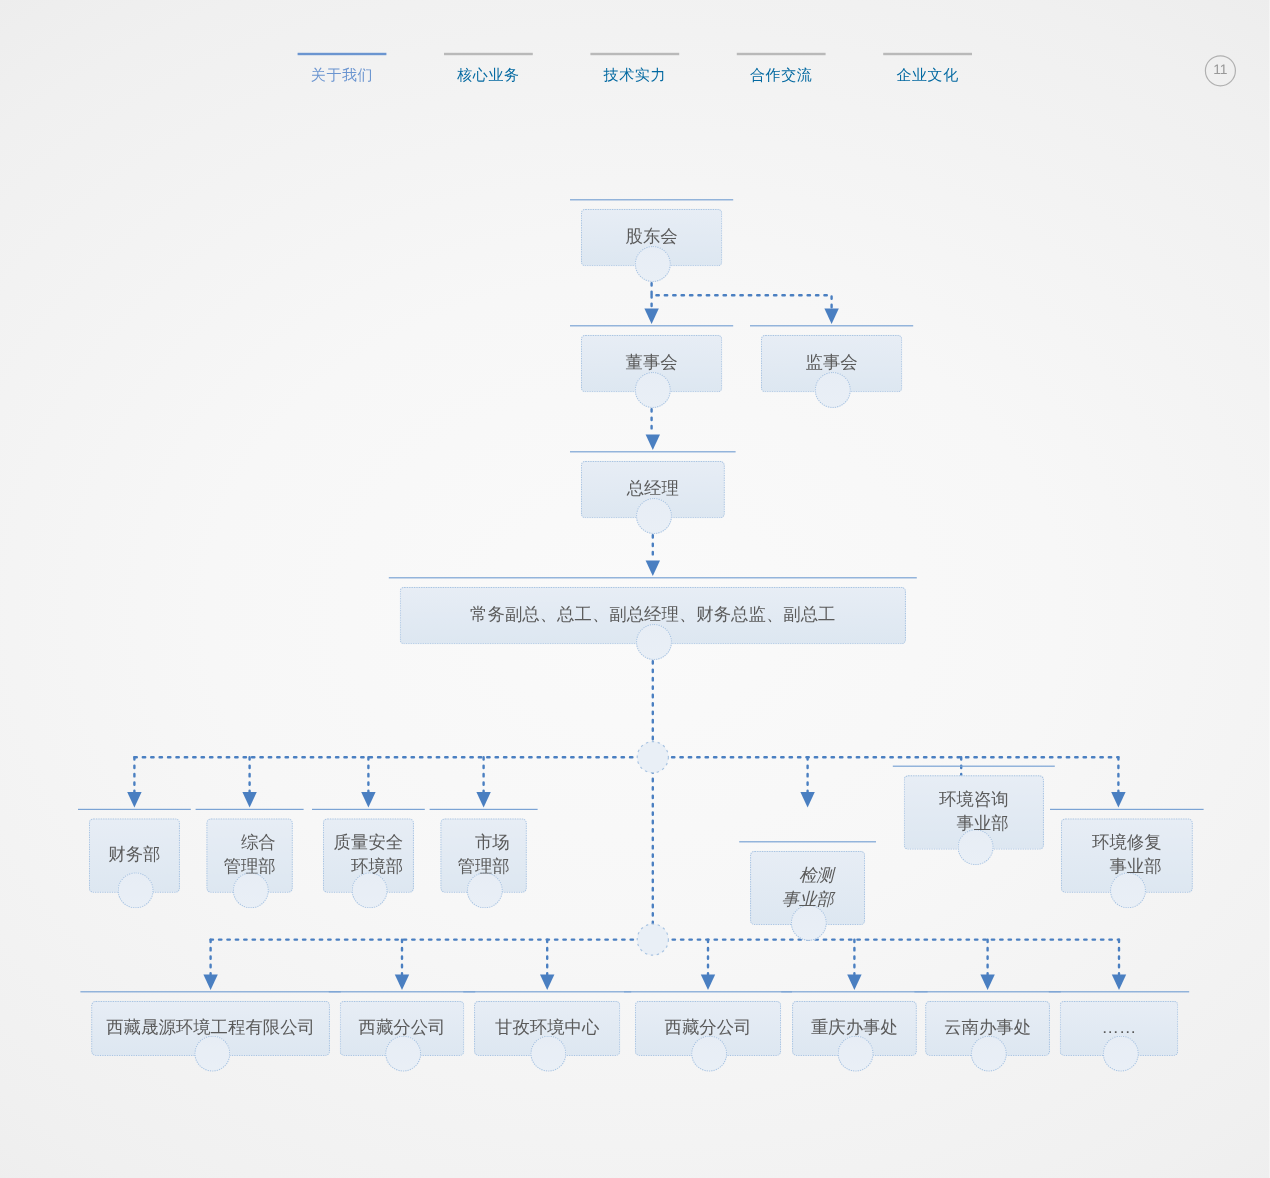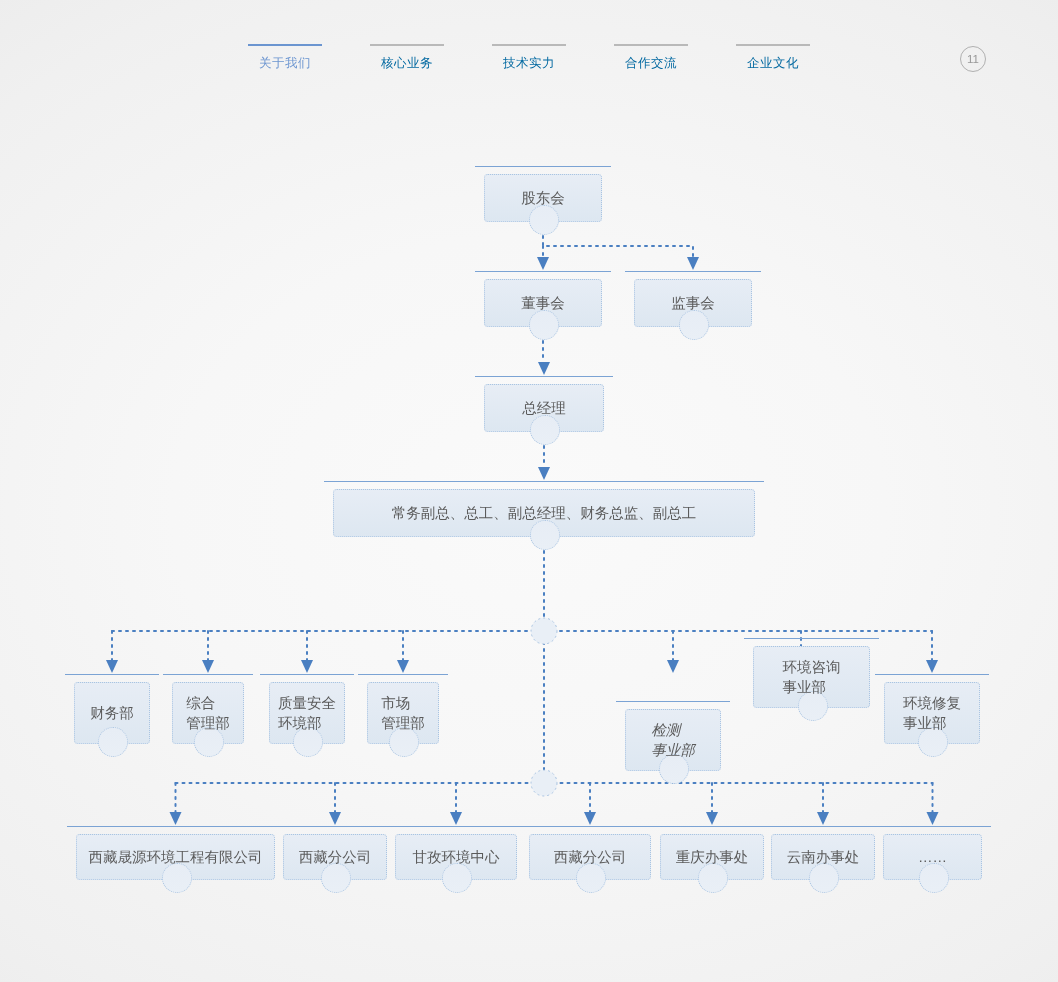--- a/index.html
+++ b/index.html
@@ -32,21 +32,21 @@
     letter-spacing: .5px;
     cursor: pointer;
   }
   .nav-tab.active {
     color: #6b95d0;
     border-top-color: #6b95d0;
   }
 
   #badge {
     position: absolute;
-    top: 46px; left: 960px;
+    top: 46px; left: 1004px;
     width: 26px; height: 26px;
     border-radius: 50%;
     border: 1px solid #b0b0b0;
     color: #989898;
     font-size: 11.5px;
     display: flex; align-items: center; justify-content: center;
     cursor: pointer;
   }
 
   
@@ -57,21 +57,21 @@
 
   
   .node {
     position: absolute;
     border: 1px dotted #a9c4e2;
     border-radius: 4px;
     background: linear-gradient(180deg, #e7edf5 0%, #dde7f1 100%);
     color: #5a5a5a;
     font-size: 14.5px;
     line-height: 20px;
-    text-align: left;
+    text-align: right;
     display: flex;
     align-items: center;
     justify-content: center;
     white-space: pre-line;
     cursor: pointer;
   }
   
   .node::before {
     content: "";
     position: absolute;
@@ -160,21 +160,21 @@
     <div class="node" style="left: 172px; top: 682px; width: 72px; height: 62px;"><span class="label">综合
 管理部</span></div>
     <div class="node" style="left: 269px; top: 682px; width: 76px; height: 62px;"><span class="label">质量安全
 环境部</span></div>
     <div class="node" style="left: 367px; top: 682px; width: 72px; height: 62px;"><span class="label">市场
 管理部</span></div>
     <div class="node" style="left: 625px; top: 709px; width: 96px; height: 62px; font-style: italic;"><span class="label">检测
 事业部</span></div>
     <div class="node" style="left: 753px; top: 646px; width: 117px; height: 62px;"><span class="label">环境咨询
 事业部</span></div>
-    <div class="node" style="left: 884px; top: 682px; width: 96px; height: 62px;"><span class="label">环境修复
+    <div class="node" style="left: 884px; top: 682px; width: 110px; height: 62px;"><span class="label">环境修复
 事业部</span></div>
     <div class="node" style="left: 76px; top: 834px; width: 199px; height: 46px;"><span class="label">西藏晟源环境工程有限公司</span></div>
     <div class="node" style="left: 395px; top: 834px; width: 122px; height: 46px;"><span class="label">甘孜环境中心</span></div>
     <div class="node" style="left: 283px; top: 834px; width: 104px; height: 46px;"><span class="label">西藏分公司</span></div>
     <div class="node" style="left: 529px; top: 834px; width: 122px; height: 46px;"><span class="label">西藏分公司</span></div>
     <div class="node" style="left: 771px; top: 834px; width: 104px; height: 46px;"><span class="label">云南办事处</span></div>
     <div class="node" style="left: 660px; top: 834px; width: 104px; height: 46px;"><span class="label">重庆办事处</span></div>
     <div class="node" style="left: 883px; top: 834px; width: 99px; height: 46px;"><span class="label">……</span></div>
   </div>
 

